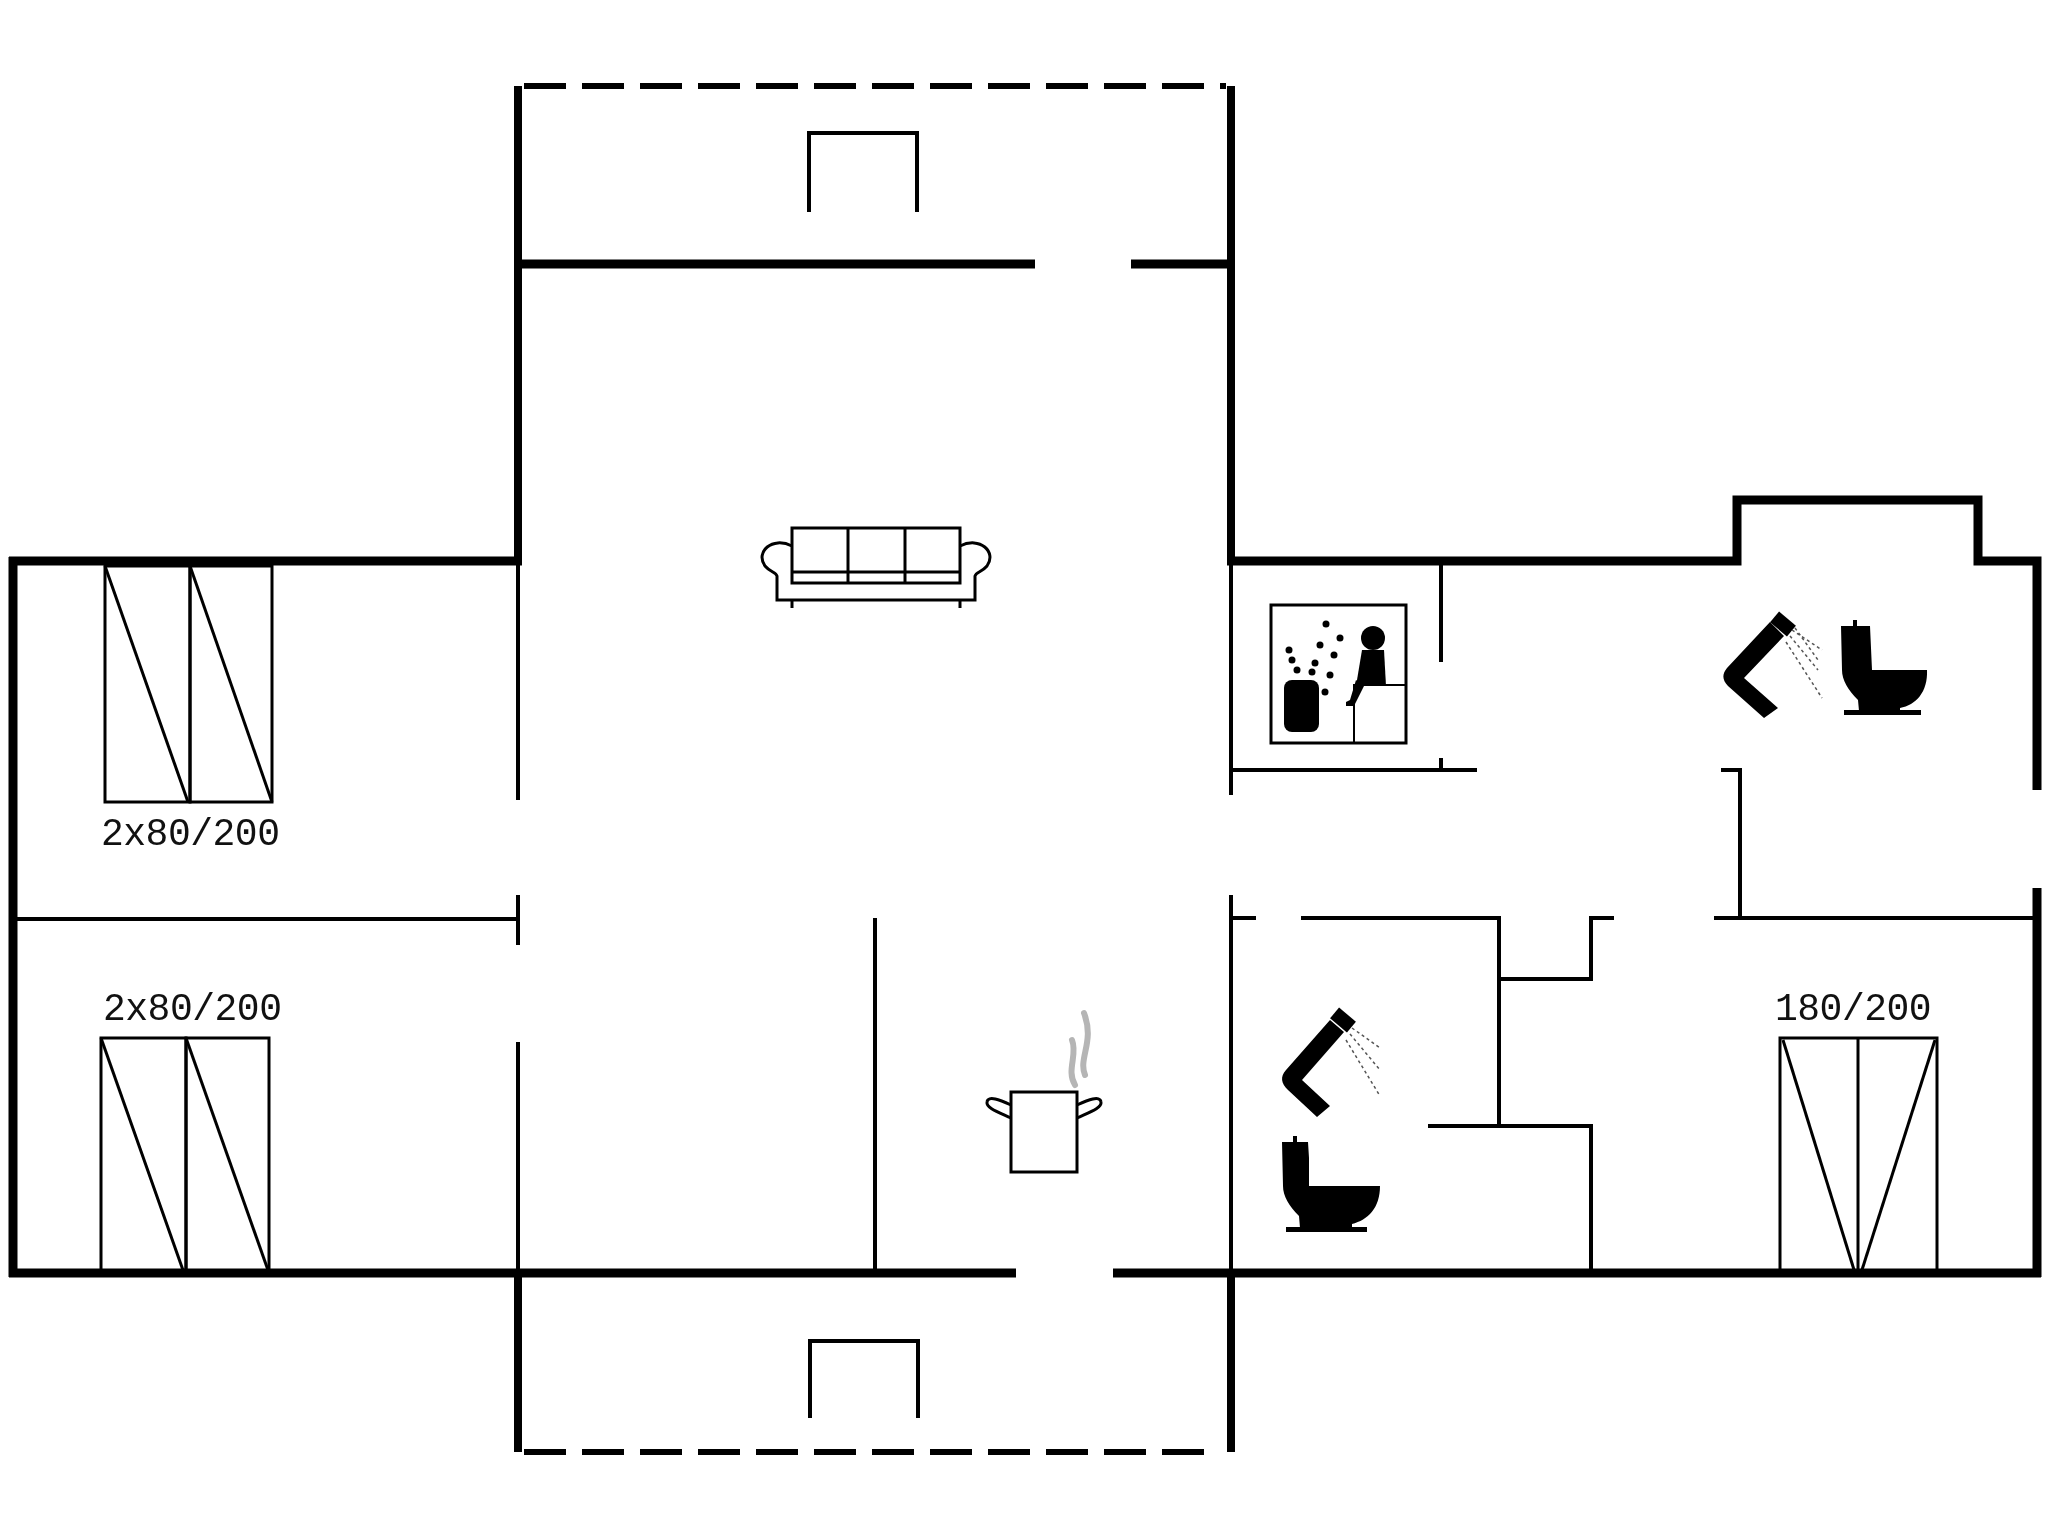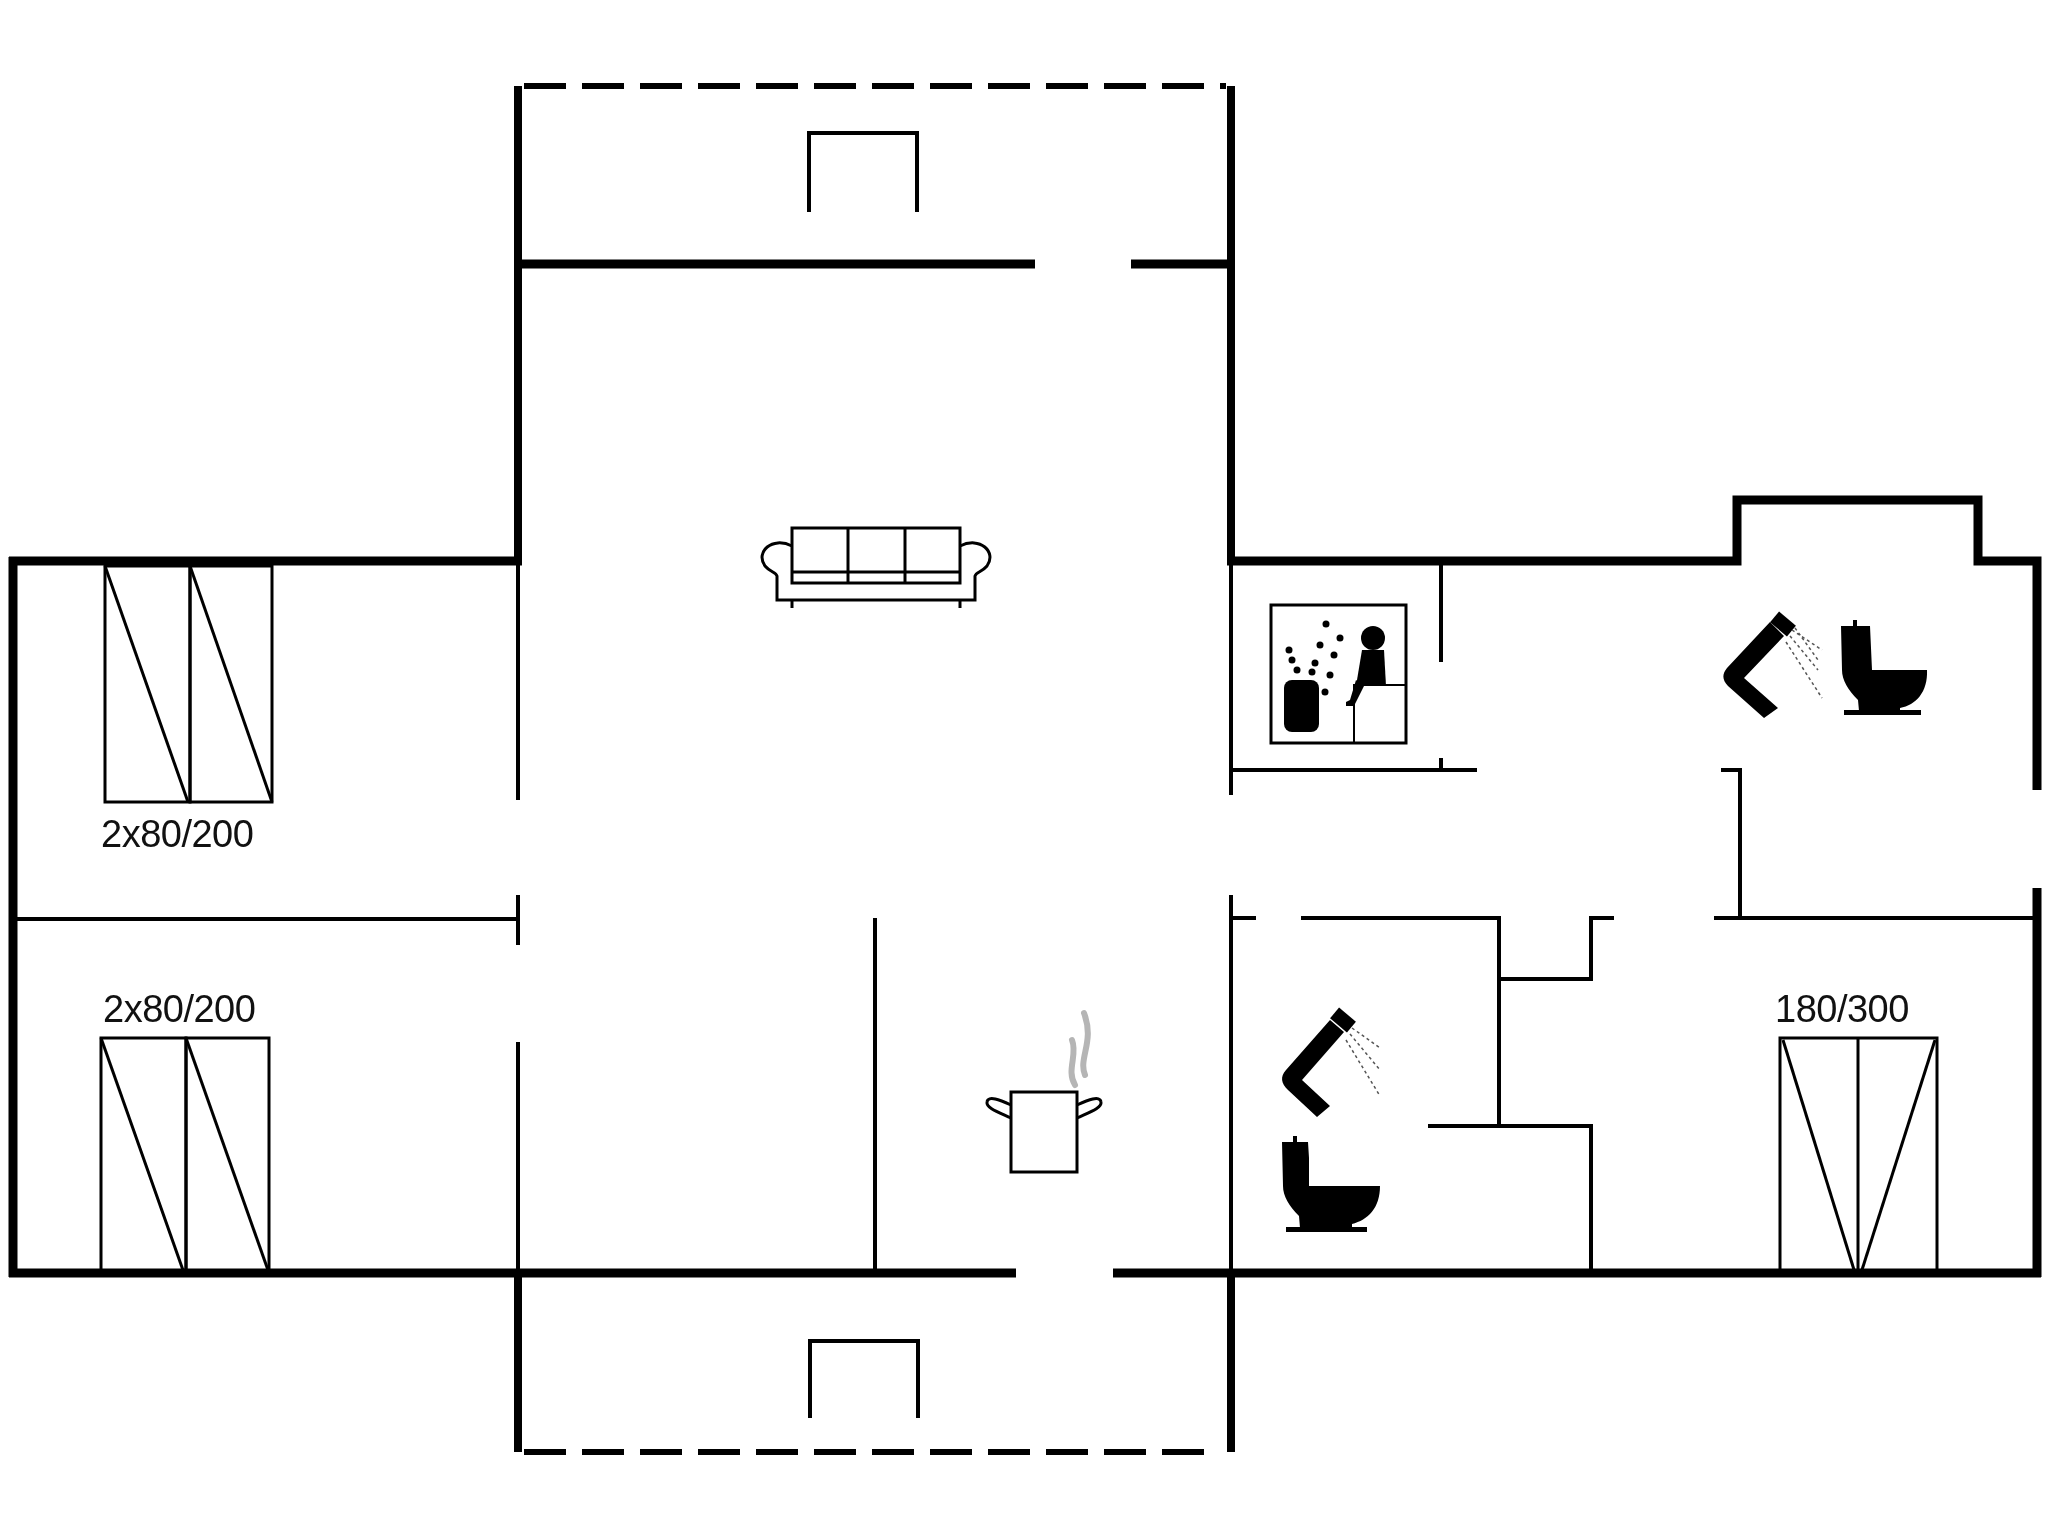--- a/index.html
+++ b/index.html
@@ -1,18 +1,18 @@
 <!DOCTYPE html>
 <html><head>
 <meta charset="utf-8">
 <style>
   html, body { margin: 0; padding: 0; background: #ffffff; }
   body { width: 2048px; height: 1536px; position: relative; overflow: hidden; font-family: "Liberation Sans", sans-serif; }
   #plan { position: absolute; left: 0; top: 0; width: 2048px; height: 1536px; }
-  .label { position: absolute; font-family: Liberation Sans, sans-serif; font-size: 38px; color: #111; letter-spacing: -0.5px; white-space: nowrap; }
+  .label { position: absolute; font-family: Liberation Mono, monospace; font-size: 38px; color: #111; letter-spacing: -0.5px; white-space: nowrap; }
 </style>
 </head>
 <body>
 
 <svg id="plan" viewBox="0 0 2048 1536" xmlns="http://www.w3.org/2000/svg">
   <g stroke="#000" fill="none" stroke-linecap="butt">
 
     <g>
       <line x1="518" y1="86" x2="518" y2="264" stroke-width="8"></line>
       <line x1="1231" y1="86" x2="1231" y2="264" stroke-width="8"></line>
@@ -161,13 +161,13 @@
     <path d="M1075,1085 C1066,1070 1078,1055 1072,1040" stroke="#b5b5b5" stroke-width="6" fill="none" stroke-linecap="round"></path>
     <path d="M1085,1075 C1078,1058 1095,1042 1084,1013" stroke="#b5b5b5" stroke-width="6" fill="none" stroke-linecap="round"></path>
     <rect x="1011" y="1092" width="66" height="80" fill="none" stroke="#000" stroke-width="3"></rect>
     <path d="M1011,1105 C1000,1100 988,1095 987,1102 C986,1108 998,1112 1011,1118" fill="none" stroke="#000" stroke-width="3"></path>
     <path d="M1077,1105 C1088,1100 1100,1095 1101,1102 C1102,1108 1090,1112 1077,1118" fill="none" stroke="#000" stroke-width="3"></path>
   </g>
 </svg>
 
 <div class="label" style="left:101px; top:813px;">2x80/200</div>
 <div class="label" style="left:103px; top:988px;">2x80/200</div>
-<div class="label" style="left:1775px; top:988px;">180/300</div>
+<div class="label" style="left:1775px; top:988px;">180/200</div>
 
 </body></html>

